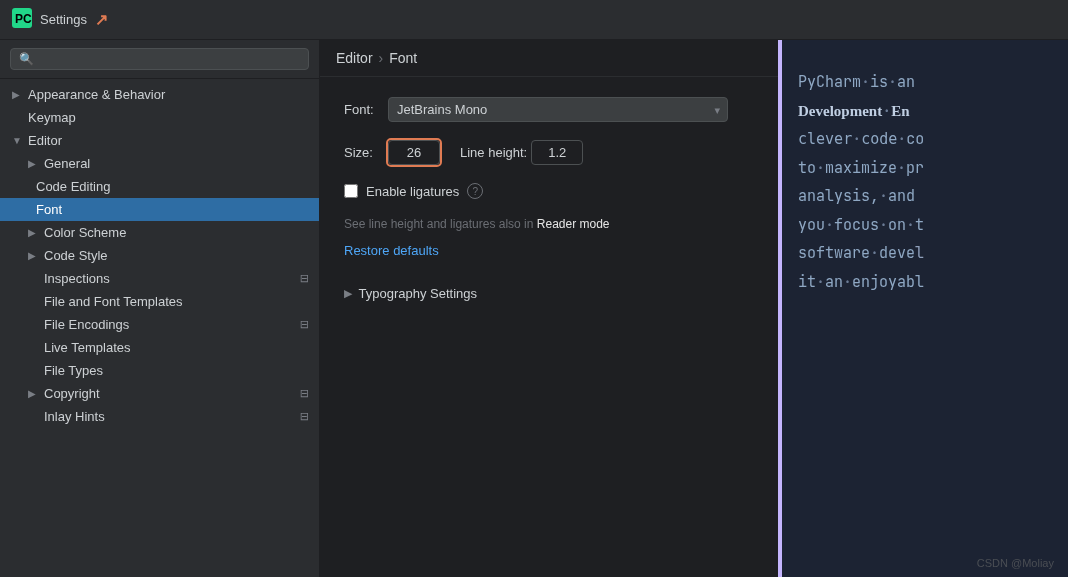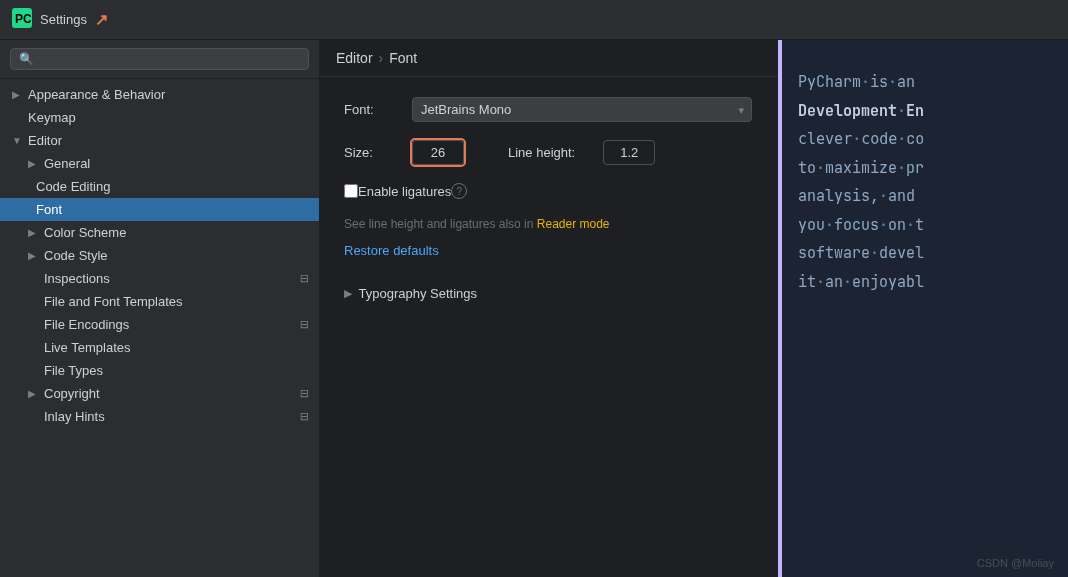--- a/index.html
+++ b/index.html
@@ -137,21 +137,21 @@
       font-size: 14px;
     }
 
     .settings-content {
       padding: 20px 24px;
     }
 
     .form-row {
       display: flex;
       align-items: center;
-      gap: 28px;
+      gap: 4px;
       margin-bottom: 18px;
     }
     .form-label {
       color: #cdd1d4;
       font-size: 13px;
       min-width: 40px;
     }
 
     .font-select {
       background: #3c3f41;
@@ -202,20 +202,21 @@
       padding: 4px 8px;
       font-size: 13px;
       width: 52px;
       outline: none;
       text-align: center;
     }
 
     .checkbox-row {
       display: flex;
       align-items: center;
+      gap: 8px;
       margin-bottom: 16px;
     }
     .checkbox-input {
       width: 14px;
       height: 14px;
       accent-color: #4ea6f7;
       cursor: pointer;
     }
     .checkbox-label {
       color: #cdd1d4;
@@ -234,21 +235,21 @@
       cursor: pointer;
     }
 
     .info-text {
       color: #6b6e74;
       font-size: 12px;
       margin-bottom: 10px;
       line-height: 1.5;
     }
     .info-text a, .info-link {
-      color: #eab308;
+      color: #e5e5e5;
       cursor: pointer;
       text-decoration: none;
     }
 
     .restore-link {
       color: #4ea6f7;
       font-size: 13px;
       cursor: pointer;
       margin-bottom: 20px;
       display: inline-block;
@@ -284,21 +285,21 @@
     }
 
     .preview-text {
       color: #8fa8c4;
       font-size: 15px;
       line-height: 1.9;
       font-family: 'JetBrains Mono', 'Courier New', monospace;
       white-space: nowrap;
       overflow: hidden;
     }
-    .preview-text .bold { font-weight: bold; color: #c0cfe3; }
+    .preview-text .bold { font-weight: bold; color: #c0cfe3; font-family: Liberation Serif, serif; }
 
     
     .watermark {
       position: absolute;
       bottom: 8px;
       right: 14px;
       color: #4a4e54;
       font-size: 11px;
     }
 

